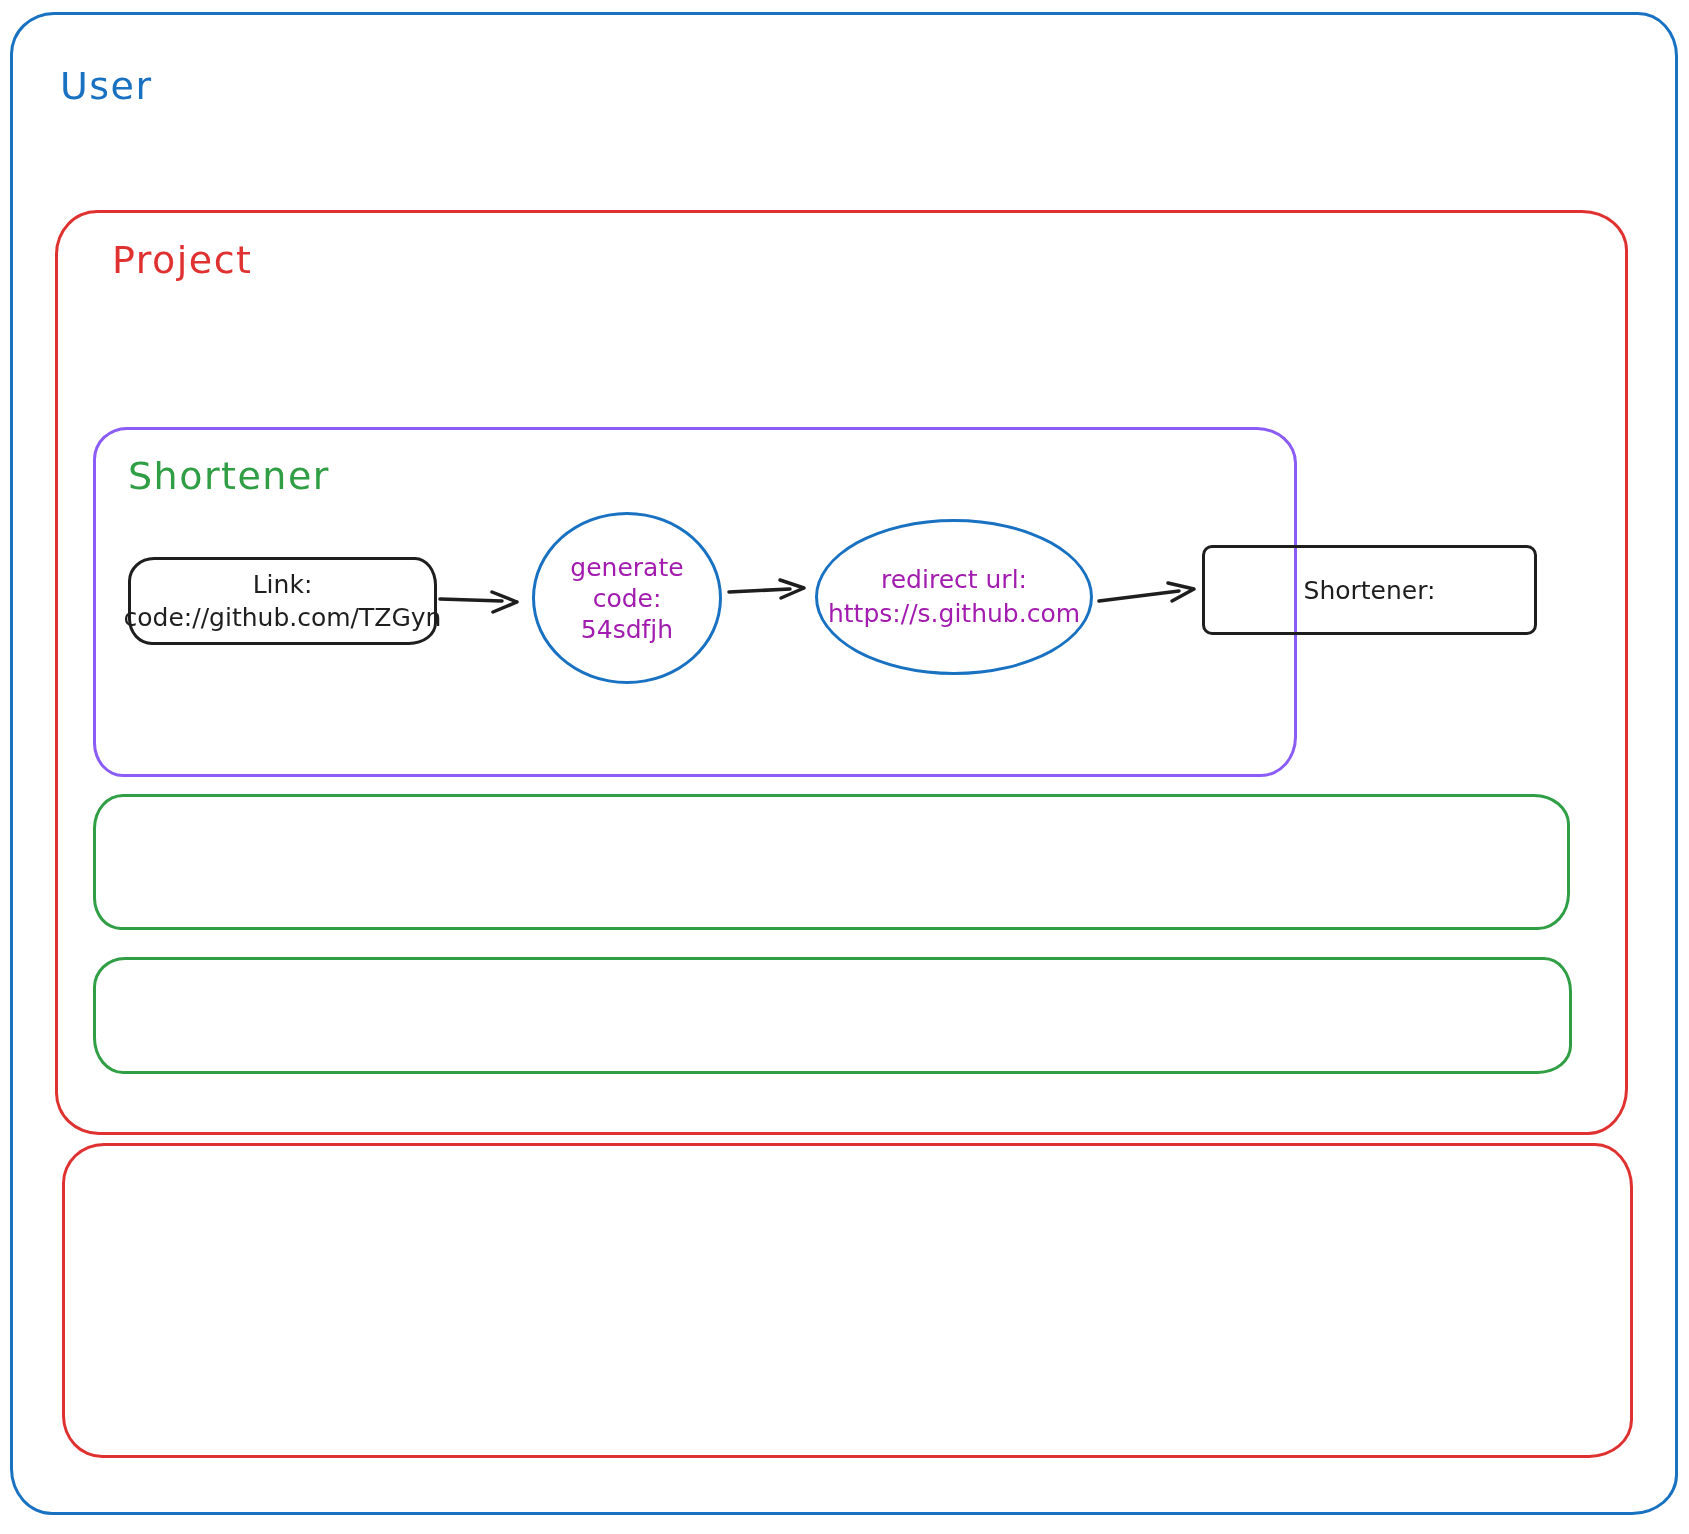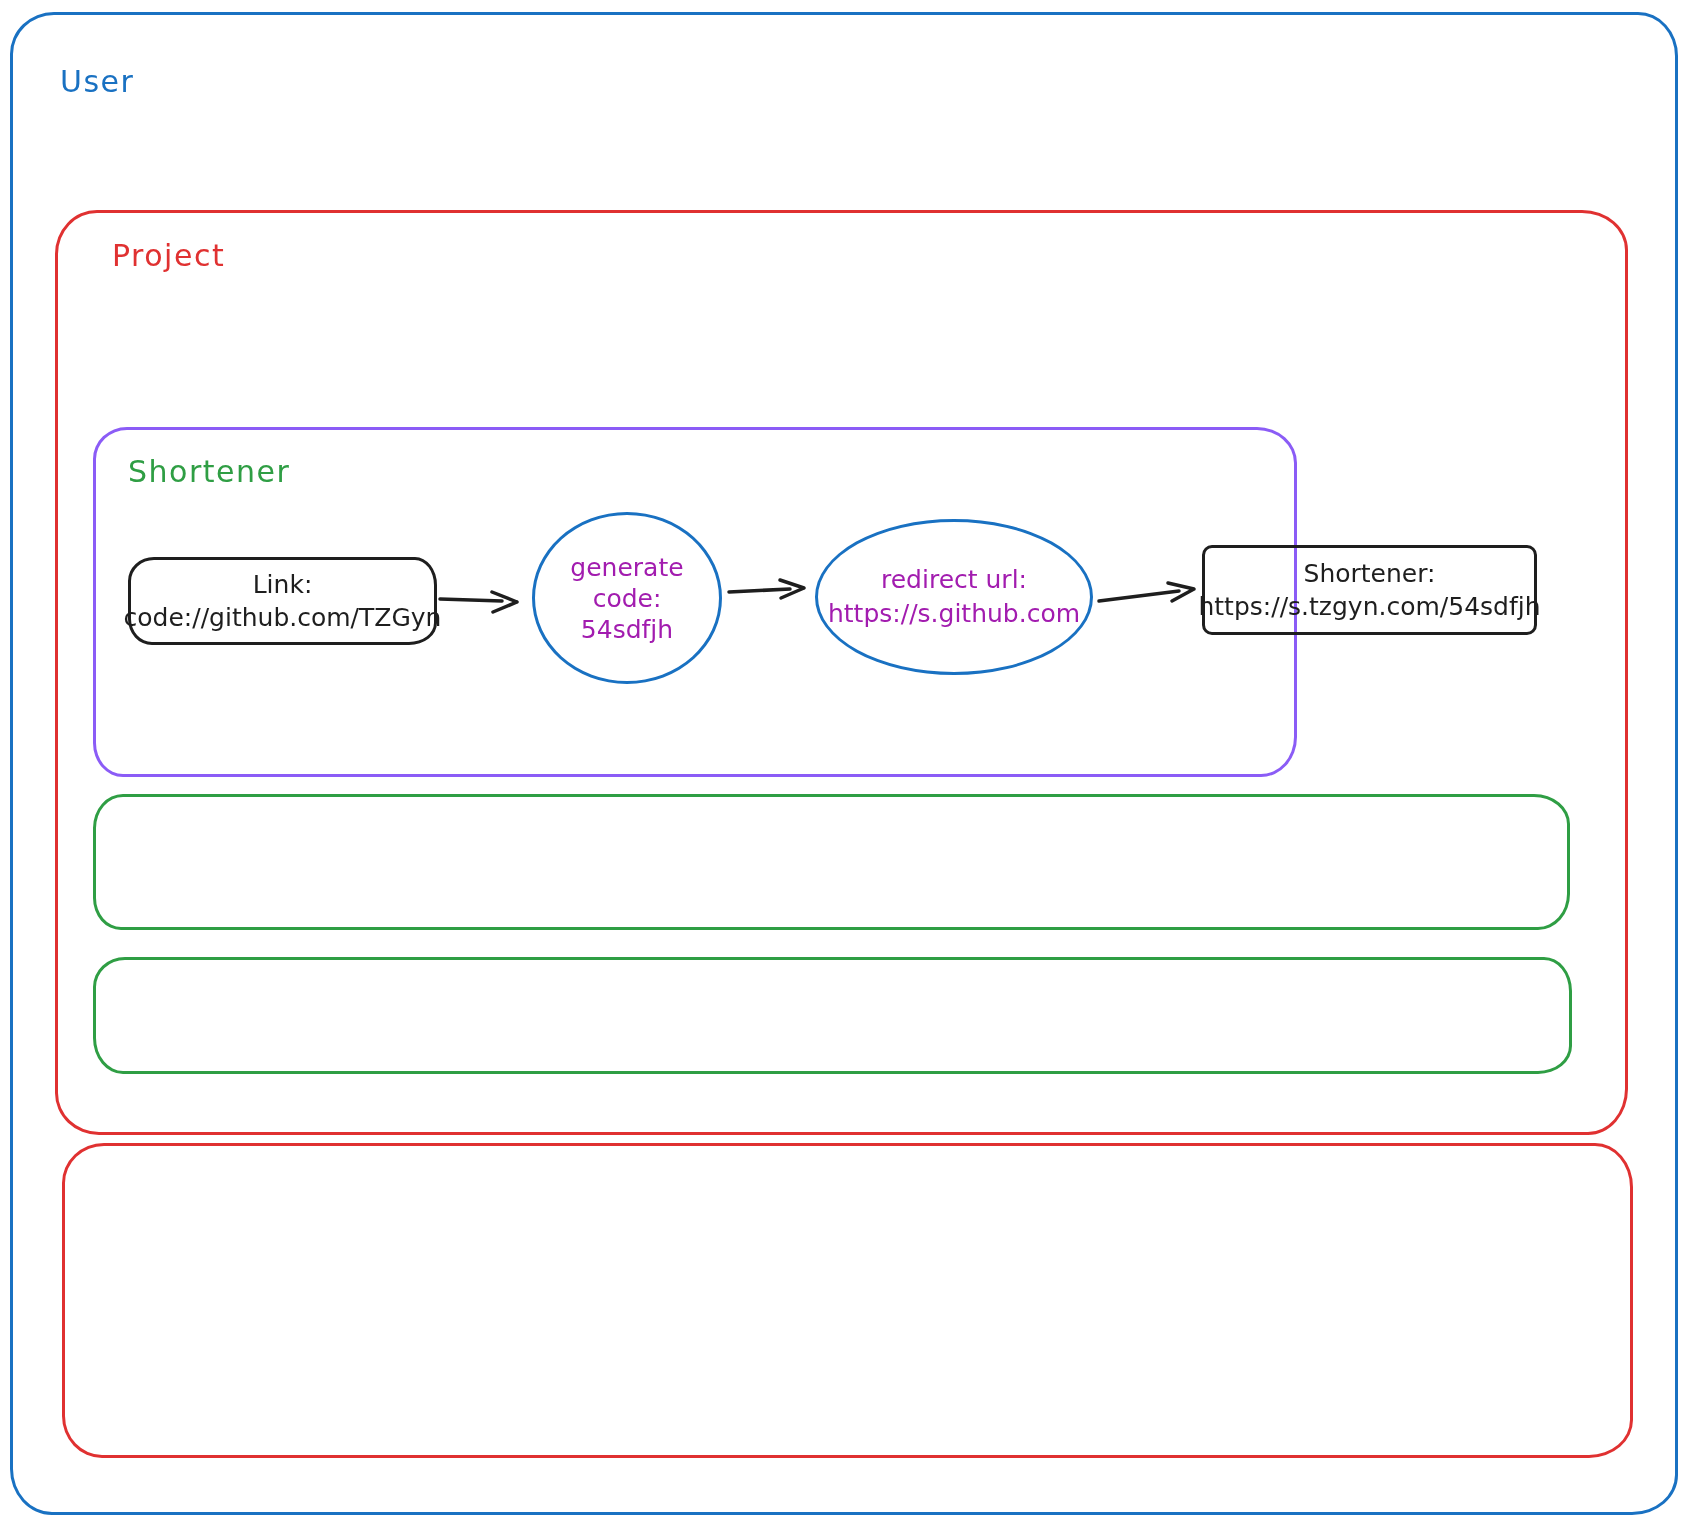--- a/index.html
+++ b/index.html
@@ -40,21 +40,21 @@
     border-radius: 32px 28px 34px 30px / 30px 34px 28px 36px;
   }
   .red-bottom-box {
     left: 49px; top: 1128px; width: 1571px; height: 315px;
     border: 3px solid #e03131;
     border-radius: 42px 38px 44px 40px / 40px 44px 38px 42px;
   }
 
   .box-label {
     position: absolute;
-    font-size: 30px;
+    font-size: 38px;
     letter-spacing: 1.5px;
     white-space: nowrap;
     font-weight: 500;
   }
   .user-label  { left: 47px; top: 49px;  color: #1971c2; }
   .project-label { left: 54px; top: 25px; color: #e03131; }
   .shortener-label { left: 32px; top: 24px; color: #2f9e44; }
 
   .node {
     position: absolute;
@@ -137,21 +137,20 @@
           <div>54sdfjh</div>
         </div>
 
         <div class="node blue-node redirect-node">
           <div>redirect url:</div>
           <div>https://s.github.com</div>
         </div>
 
         <div class="node rect-node result-node">
           <div>Shortener:</div>
-          <div>https://s.tzgyn.com/54sdfjh</div>
         </div>
       </div>
 
       <div class="box green-box-2"></div>
       <div class="box green-box-3"></div>
     </div>
 
     <div class="box red-bottom-box"></div>
   </div>
 

